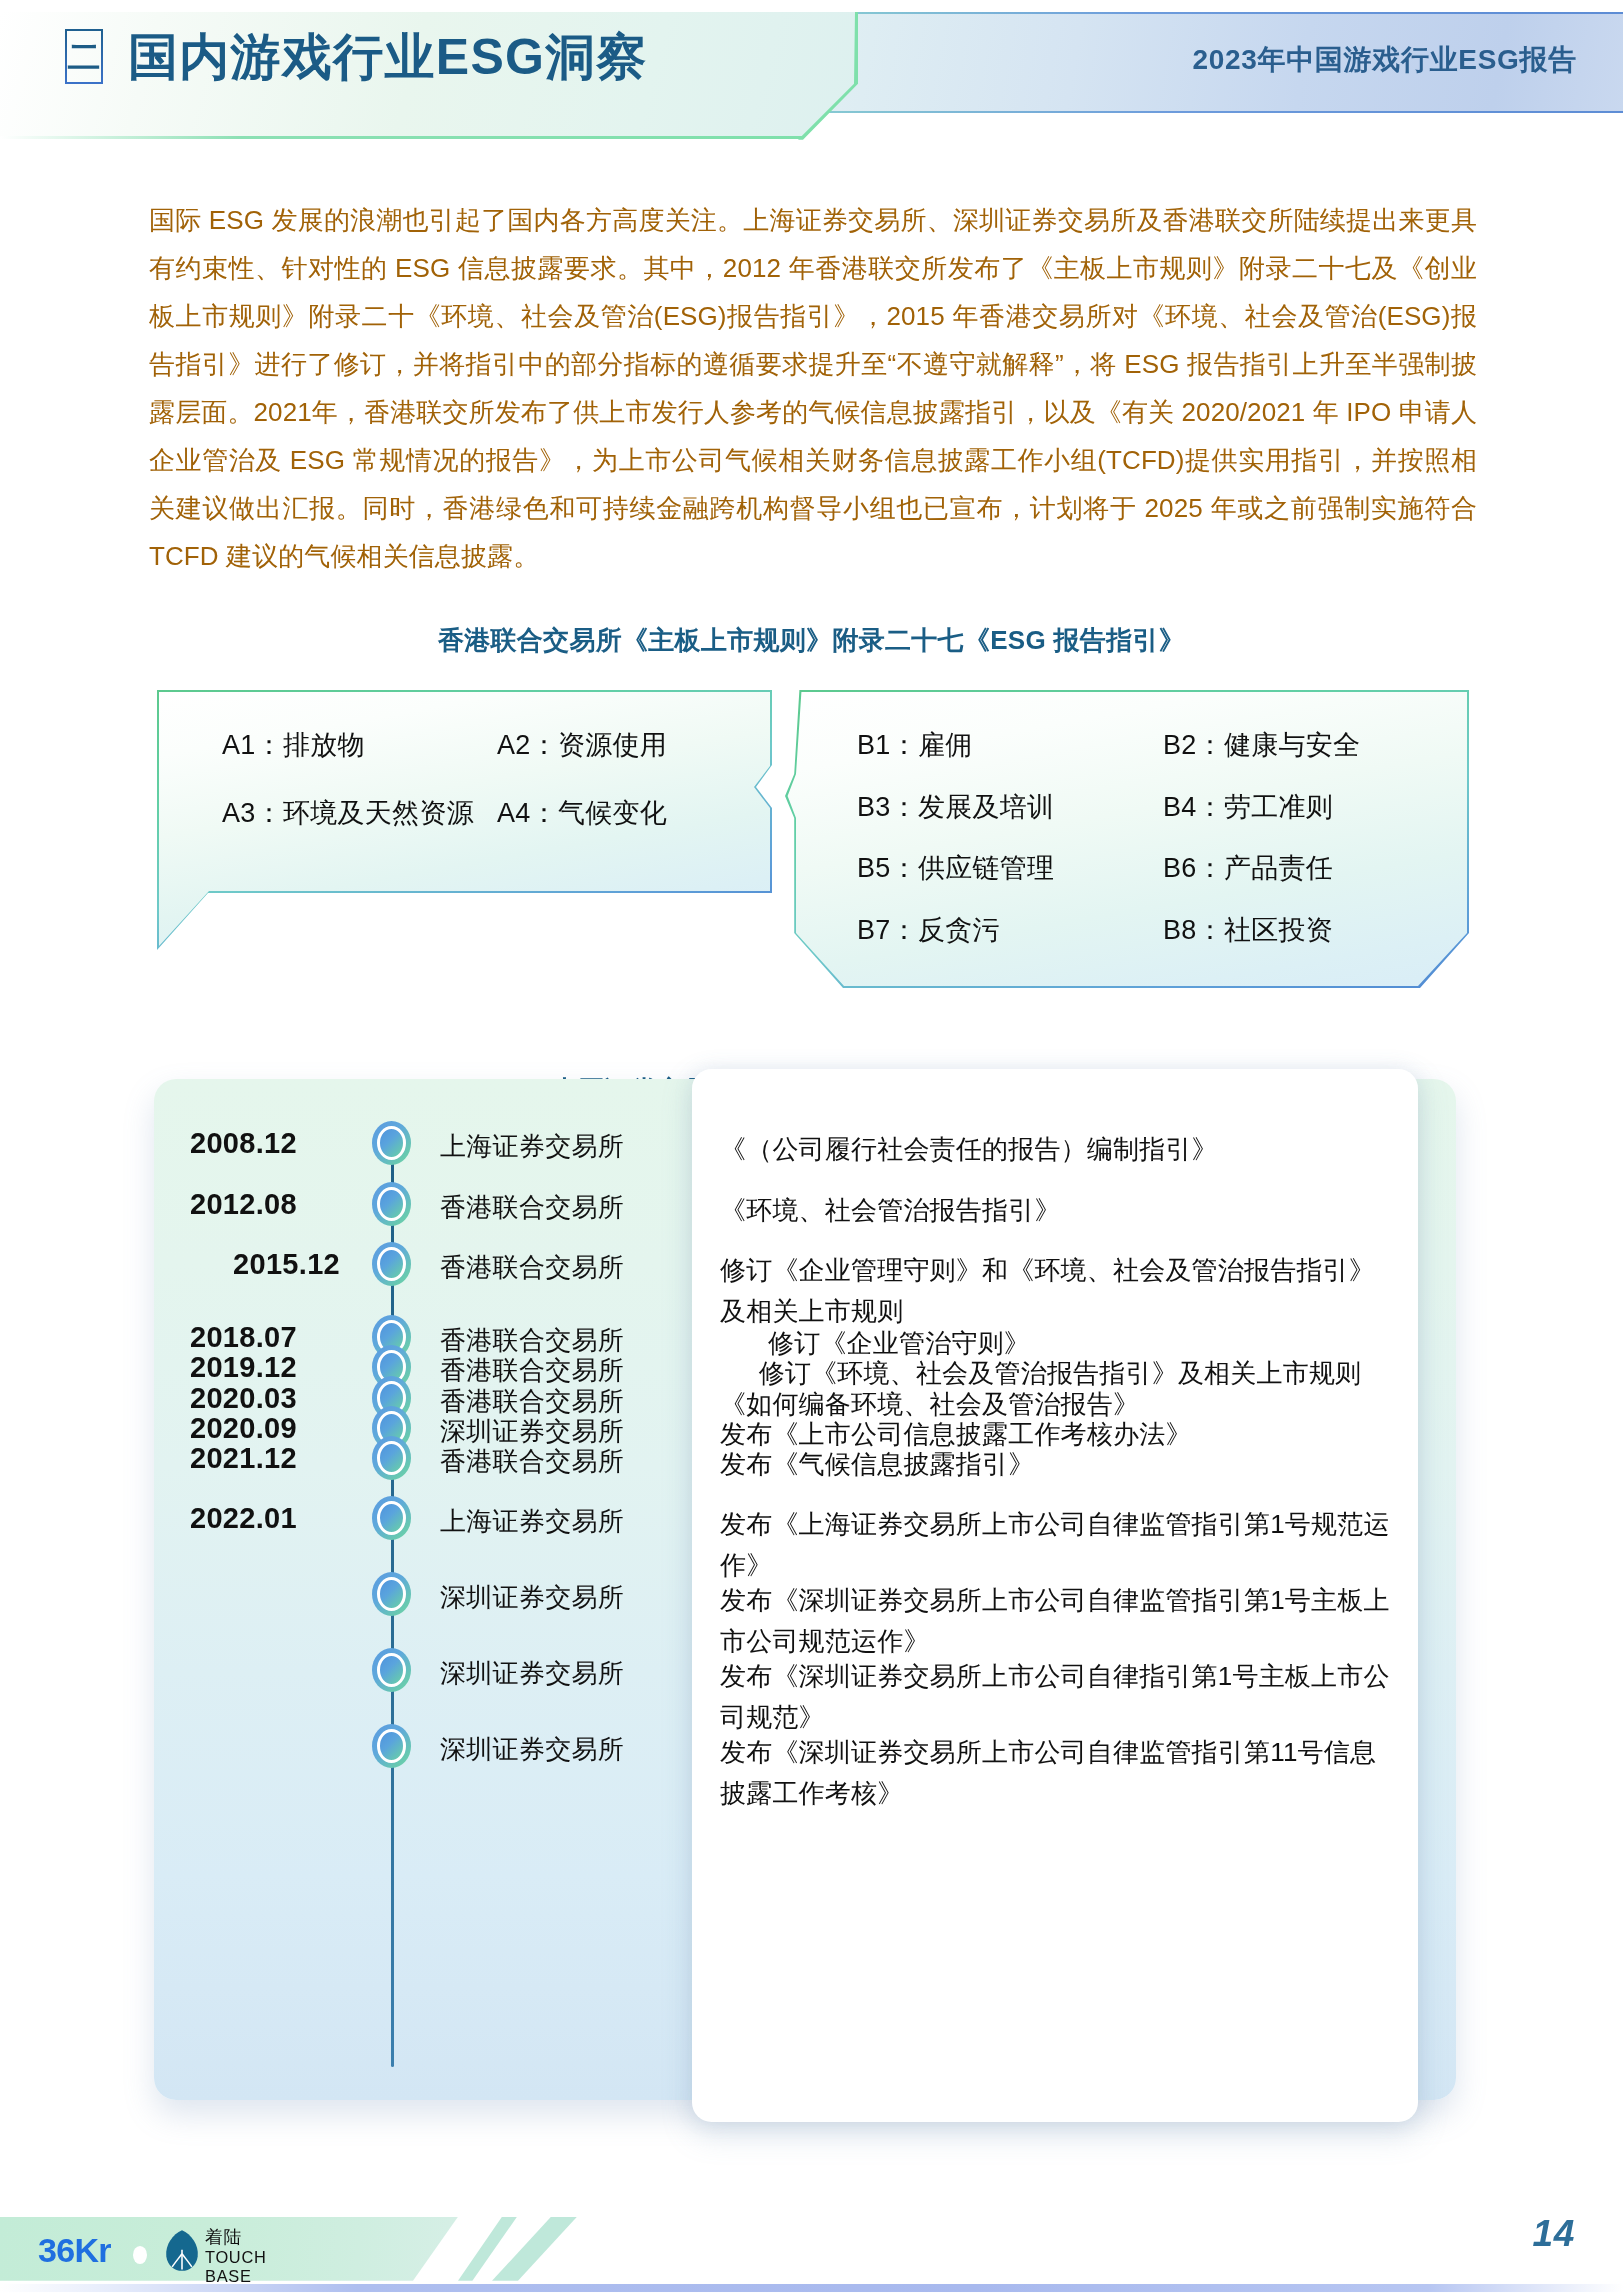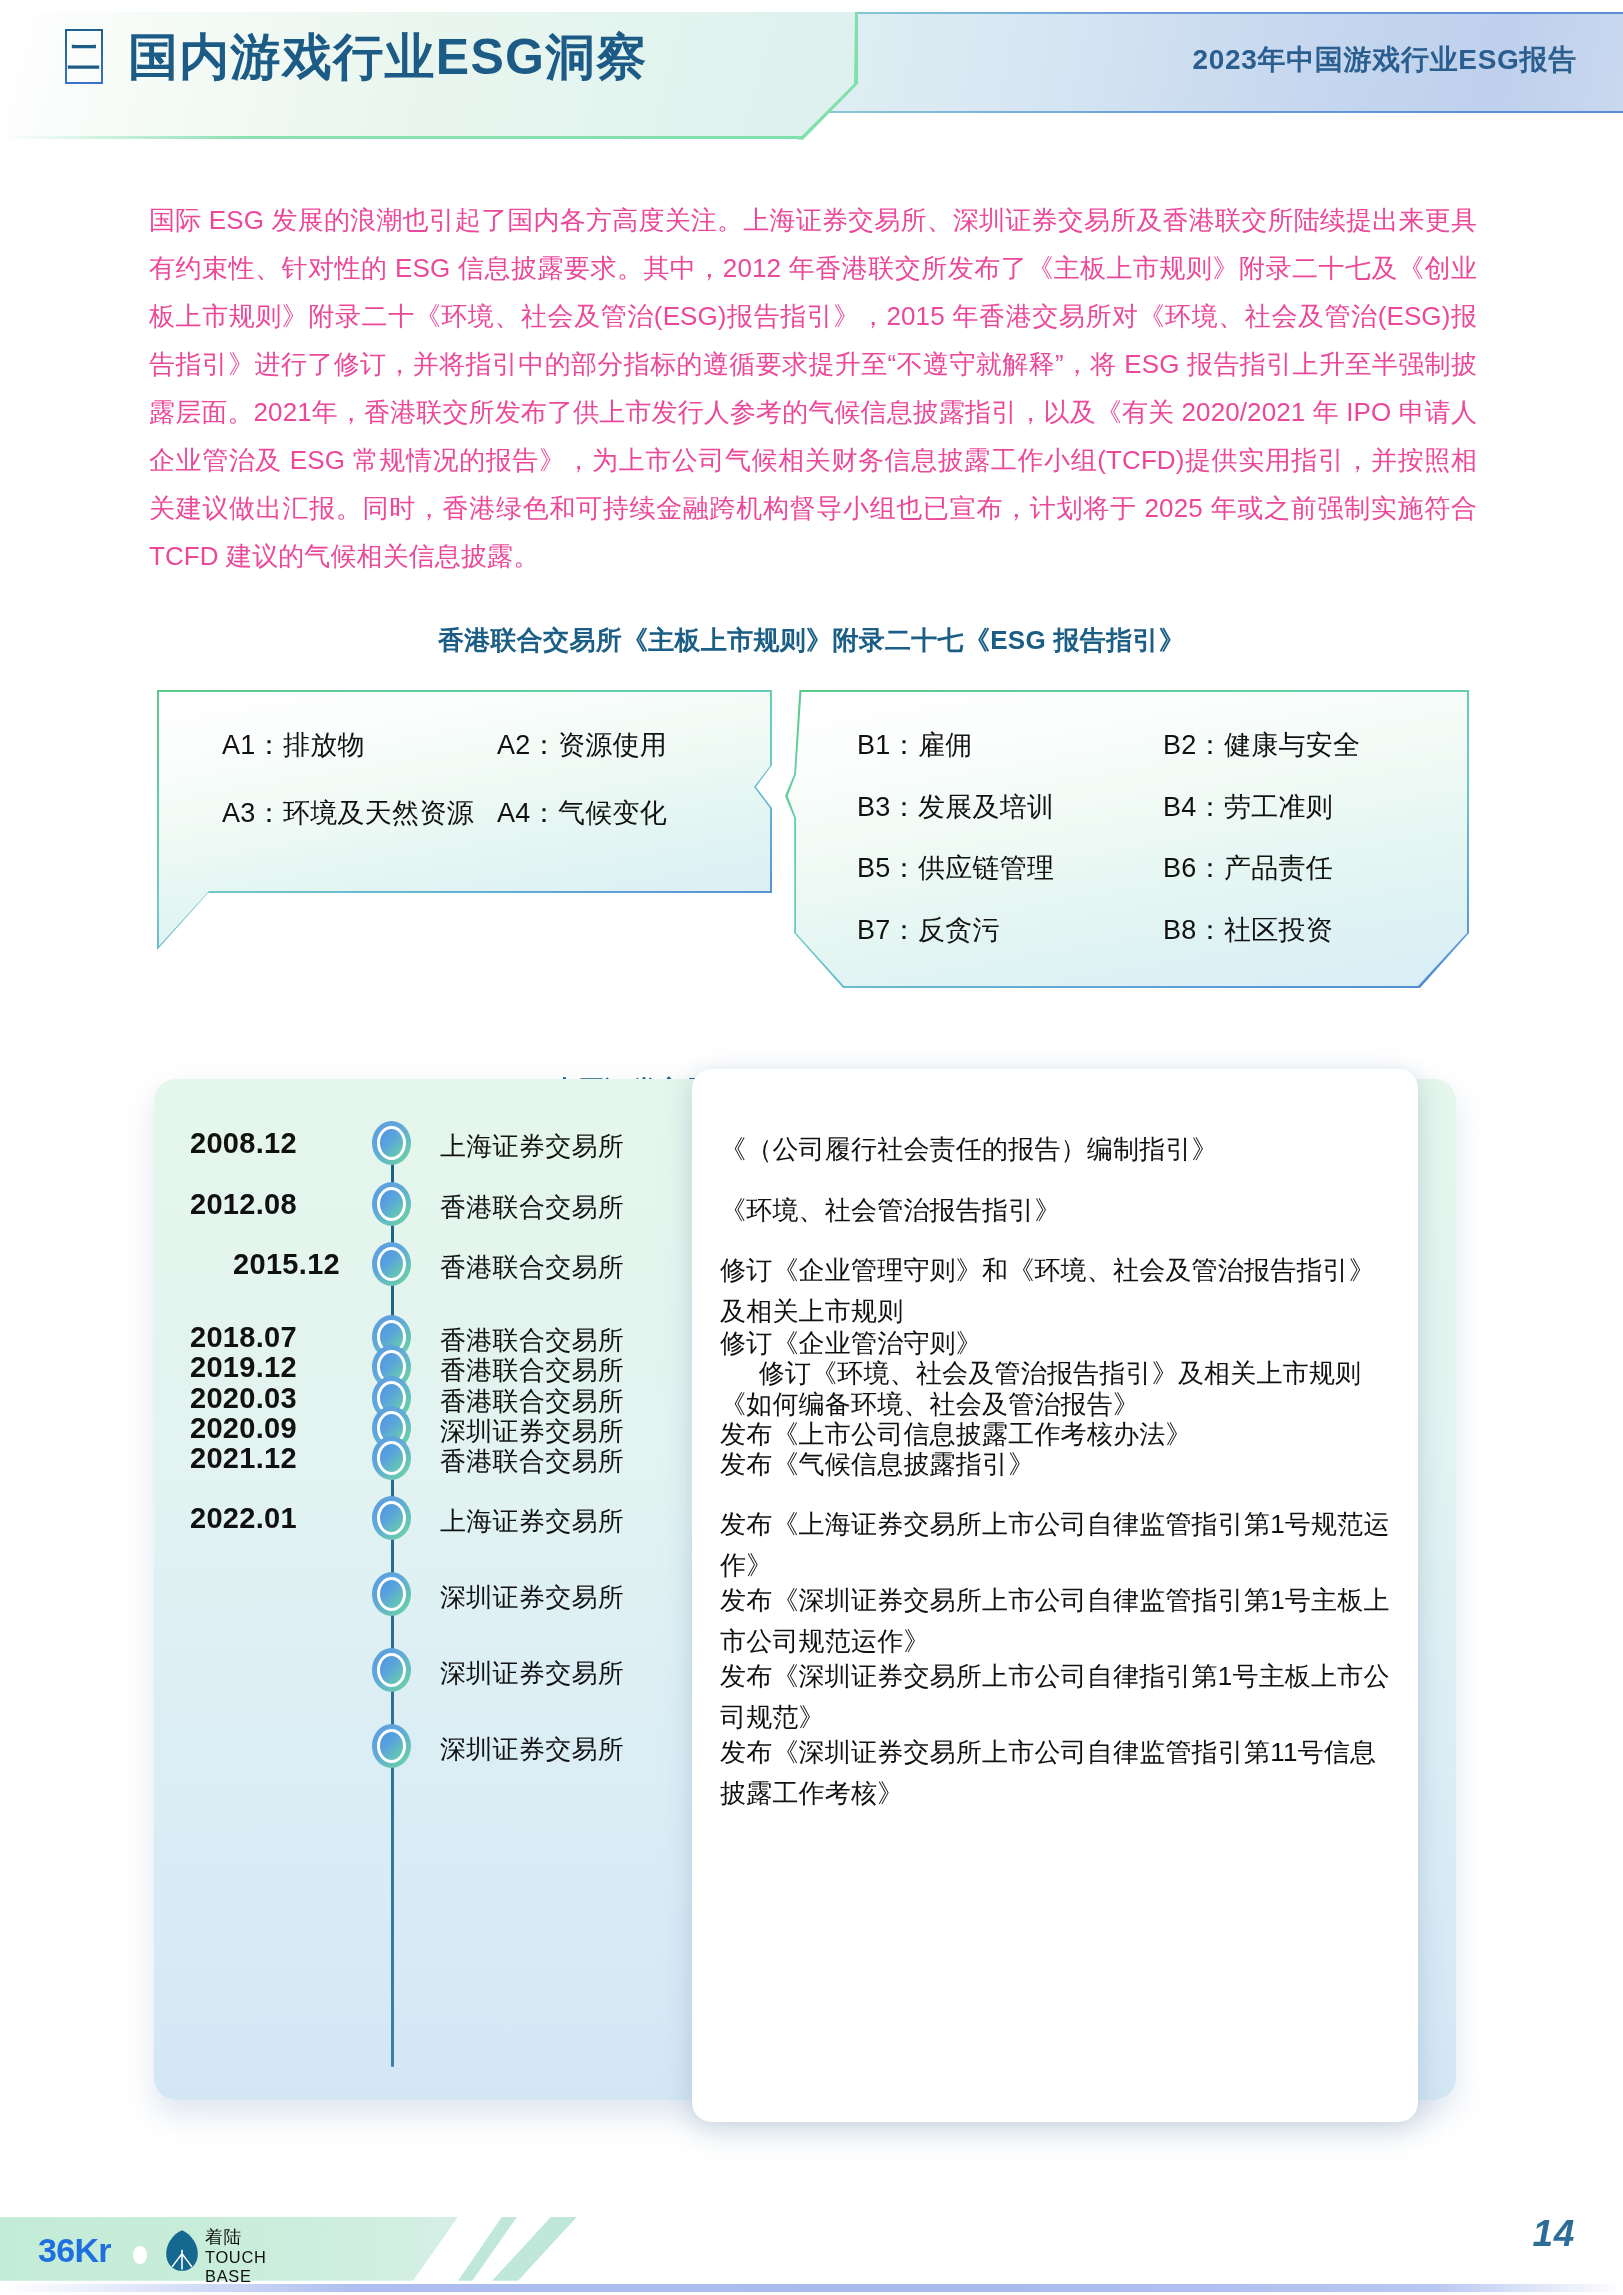--- a/index.html
+++ b/index.html
@@ -111,21 +111,21 @@
     white-space: nowrap;
   }
 
   
   .para {
     position: absolute;
     left: 149px; top: 196px;
     width: 1328px;
     font-size: 26px;
     line-height: 48px;
-    color: #ec4899;
+    color: #a16207;
     text-align: justify;
     text-justify: inter-ideograph;
     letter-spacing: 0.1px;
   }
 
   
   .sec-title {
     position: absolute;
     width: 1623px;
     text-align: center;
@@ -465,21 +465,21 @@
         </div>
         <div class="tl-org" style="top: 10.5px;">香港联合交易所</div>
         <div class="tl-desc" style="top: 10.5px;">修订《企业管理守则》和《环境、社会及管治报告指引》及相关上市规则</div>
       </div>
       <div class="tl-row" style="top: 243px;">
         <div class="tl-date" style="top: 9.2px;">2018.07</div>
         <div class="tl-dot" style="top: 2.6px;">
           <div class="tl-dot-inner"></div>
         </div>
         <div class="tl-org" style="top: 10.5px;">香港联合交易所</div>
-        <div class="tl-desc" style="top: 10.5px;">修订《企业管治守则》</div>
+        <div class="tl-desc" style="top: 10.5px; margin-left: 48px;">修订《企业管治守则》</div>
       </div>
       <div class="tl-row" style="top: 273px;">
         <div class="tl-date" style="top: 9.2px;">2019.12</div>
         <div class="tl-dot" style="top: 2.6px;">
           <div class="tl-dot-inner"></div>
         </div>
         <div class="tl-org" style="top: 10.5px;">香港联合交易所</div>
         <div class="tl-desc" style="top: 10.5px; text-align: center;">修订《环境、社会及管治报告指引》及相关上市规则</div>
       </div>
       <div class="tl-row" style="top: 304px;">

